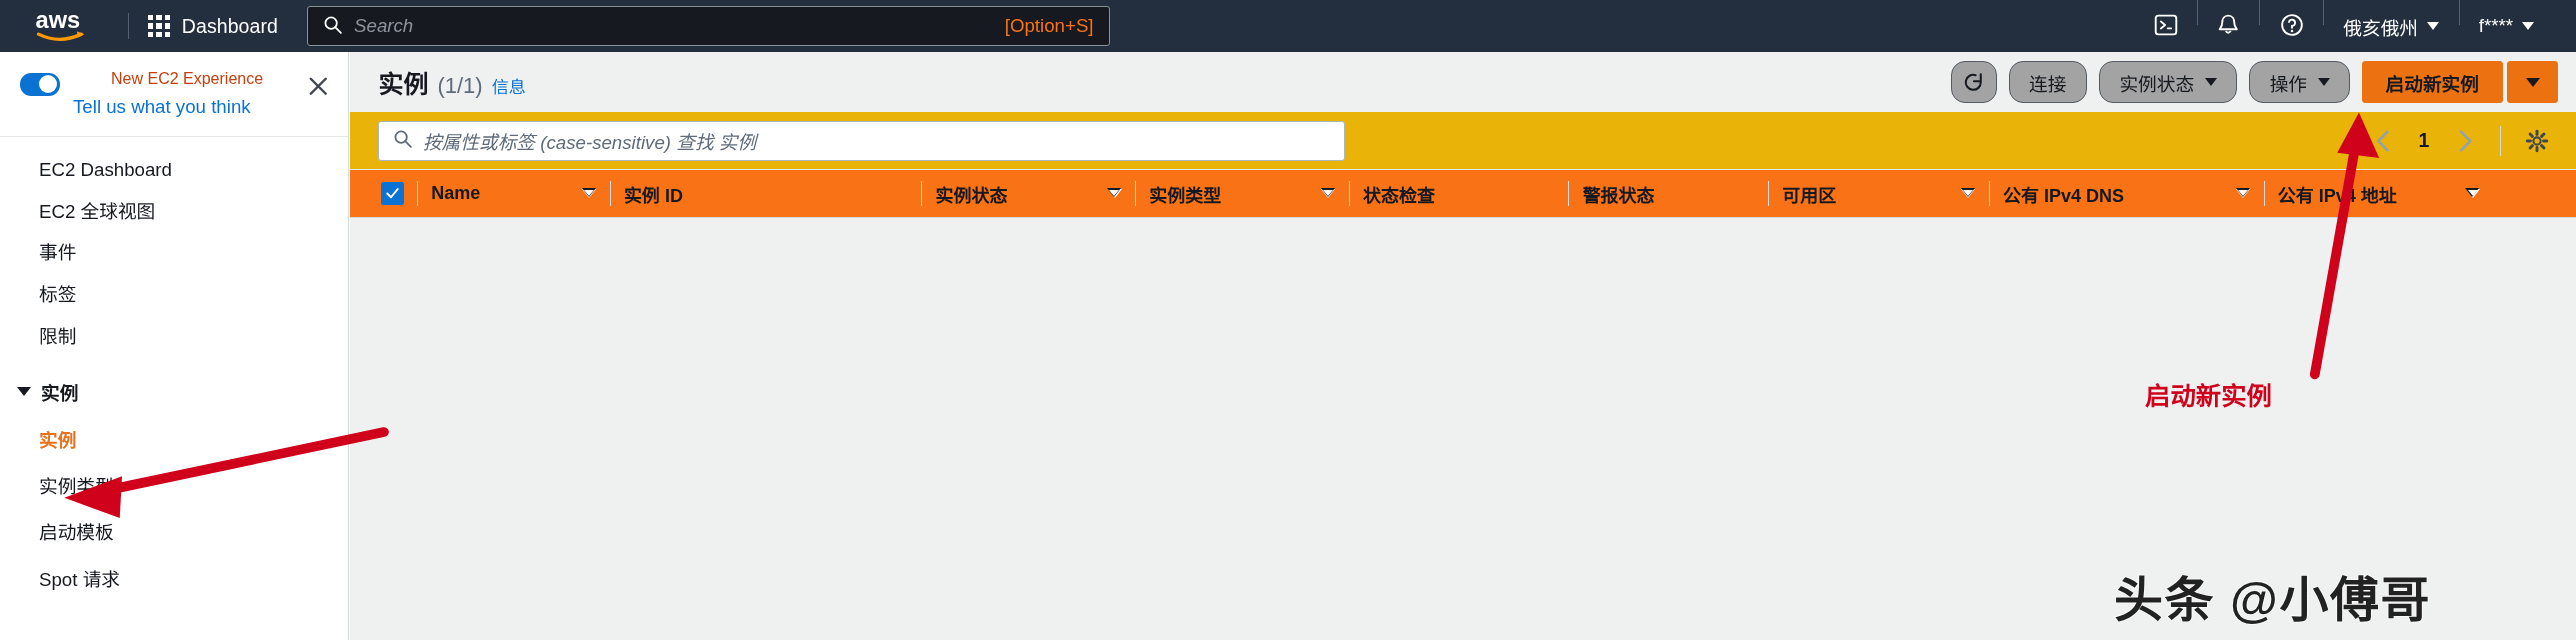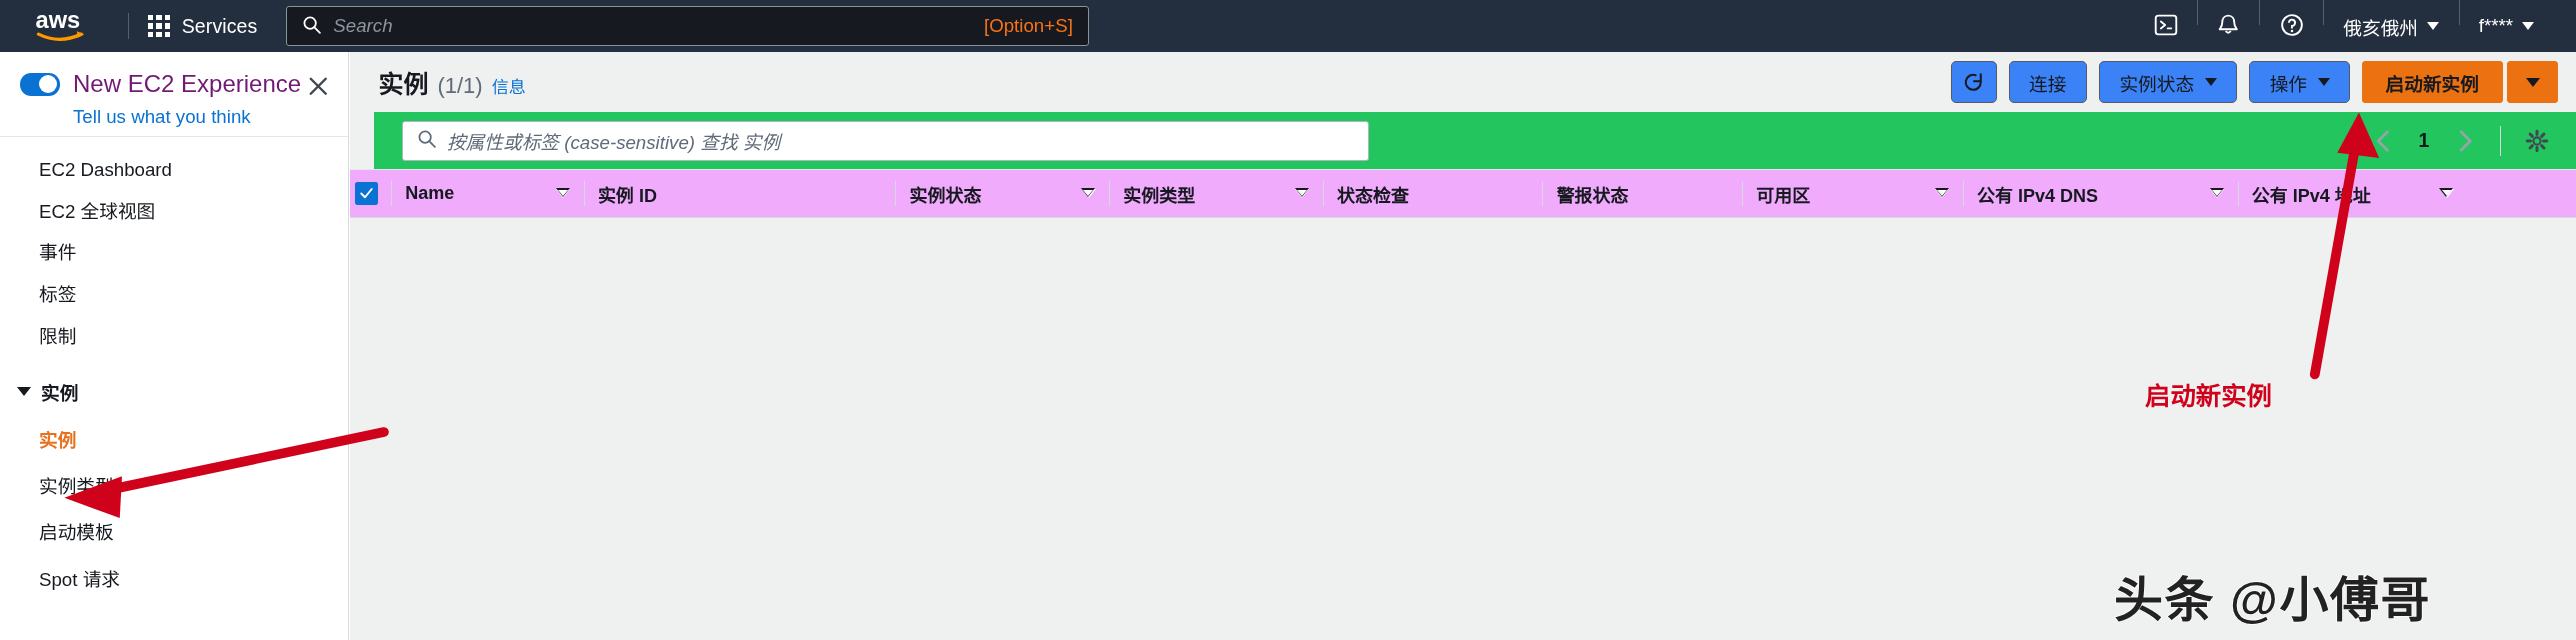--- a/index.html
+++ b/index.html
@@ -167,24 +167,25 @@
   .toggle::after {
     content: "";
     position: absolute;
     top: 2.2px; right: 2.2px;
     width: 18px; height: 18px;
     background: #ffffff;
     border-radius: 50%;
   }
   .new-exp-texts { margin-left: 13.5px; flex: 1; }
   .new-exp-title {
-    font-size: 24px;
-    color: #701a75;
+    font-size: 16px;
+    color: #c2410c;
     line-height: 1.25;
     white-space: nowrap;
+    margin-left: 38px;
   }
   .new-exp-link {
     font-size: 18.7px;
     color: #0972d3;
     line-height: 1.4;
     margin-top: 5px;
     cursor: pointer;
     white-space: nowrap;
   }
   .close-x {
@@ -275,23 +276,23 @@
     color: #0972d3;
     margin-left: 9px;
     cursor: pointer;
     white-space: nowrap;
   }
   .header-spacer { flex: 1; }
 
   .btn-row { display: flex; align-items: center; gap: 12px; }
   .btn {
     height: 42px;
-    background: #3b82f6;
+    background: #a3a3a3;
     border: 1.5px solid #545b64;
-    border-radius: 5px;
+    border-radius: 14px;
     display: flex;
     align-items: center;
     justify-content: center;
     padding: 0 19.5px;
     font-size: 18.7px;
     color: #16191f;
     cursor: pointer;
     white-space: nowrap;
   }
   .btn.icon-only { padding: 0; width: 46px; }
@@ -324,22 +325,21 @@
     border-right: 7.5px solid transparent;
     border-top: 9.7px solid #16191f;
   }
 
   
   .filter-row {
     height: 57px;
     display: flex;
     align-items: center;
     padding: 0 18px 0 28.4px;
-    background: #22c55e;
-    margin-left: 24px;
+    background: #eab308;
   }
   .filter-input {
     width: 967px;
     height: 40px;
     border: 1.5px solid #aab7b8;
     border-radius: 3px;
     background: #ffffff;
     display: flex;
     align-items: center;
     padding: 0 13.5px;
@@ -375,26 +375,26 @@
   }
   .gear-btn {
     width: 42px; height: 42px;
     display: flex; align-items: center; justify-content: center;
     cursor: pointer;
   }
 
   
   .table-head {
     height: 49px;
-    background: #f0abfc;
+    background: #f97316;
     border-top: 0.7px solid #e4e7e7;
     border-bottom: 0.7px solid #d5dbdb;
     display: flex;
     align-items: center;
-    padding-left: 5px;
+    padding-left: 31px;
   }
   .th {
     display: flex;
     align-items: center;
     font-size: 18px;
     font-weight: bold;
     color: #16191f;
     height: 49px;
     position: relative;
     white-space: nowrap;
@@ -500,21 +500,21 @@
         <i></i>
           <i></i>
           <i></i>
           <i></i>
           <i></i>
           <i></i>
           <i></i>
           <i></i>
           <i></i>
       </span>
-      <span class="services-label">Services</span>
+      <span class="services-label">Dashboard</span>
     </div>
 
     <div class="search-wrap">
       <span class="mag">
         <svg width="19.5" height="19.5" viewBox="0 0 24 24">
           <circle cx="10" cy="10" r="7" stroke="#ffffff" stroke-width="2.2" fill="none"></circle>
           <line x1="15" y1="15" x2="22" y2="22" stroke="#ffffff" stroke-width="2.2" stroke-linecap="round"></line>
         </svg>
       </span>
       <span class="search-ph">Search</span>

